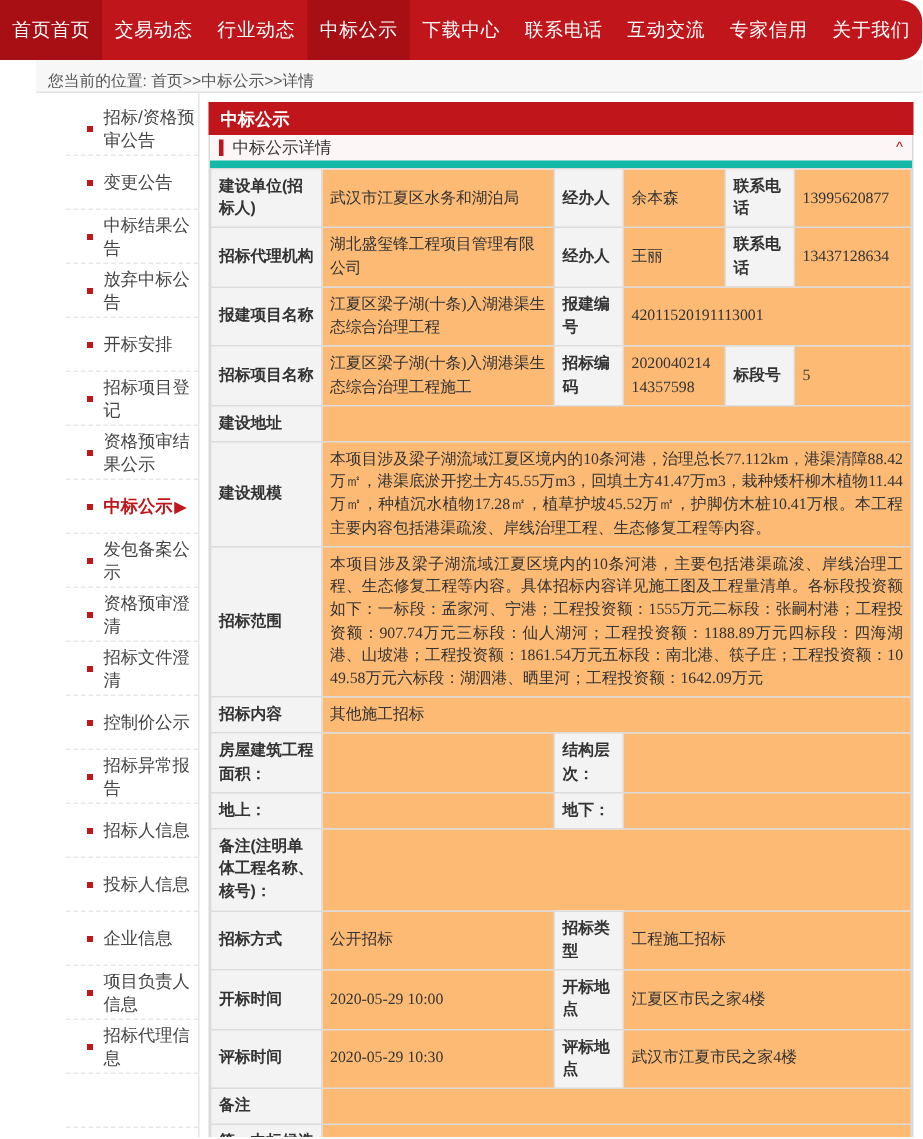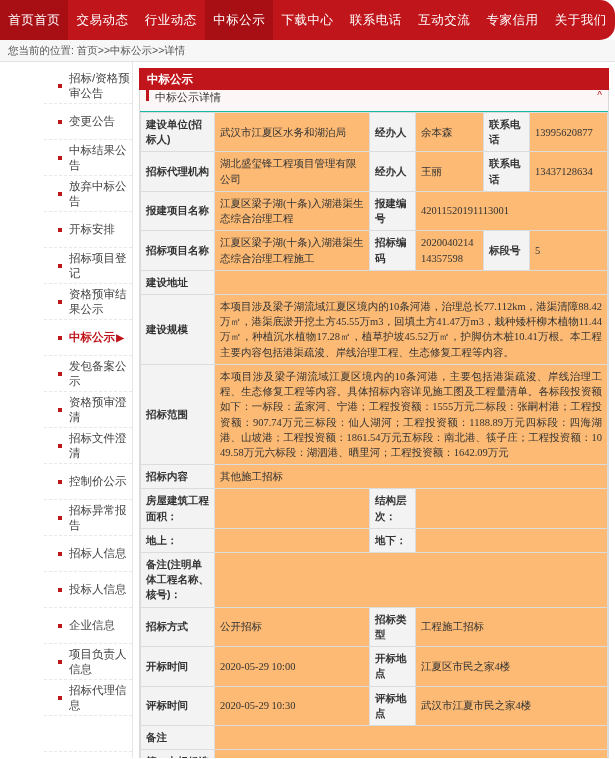--- a/index.html
+++ b/index.html
@@ -30,24 +30,25 @@
     letter-spacing: 0.5px;
     white-space: nowrap;
     padding: 0 6px;
   }
   .topnav .item.active { background: #a80f15; }
   
   .crumbbar {
     height: 22px;
     background: #f7f7f7;
     border-bottom: 1px solid #e3e3e3;
-    display: flex; align-items: center;
+    display: flex; align-items: flex-end;
     padding-left: 8px;
     font-size: 10.5px;
     color: #555;
+    margin-left: 24px;
   }
   .wrap { display: flex; height: calc(759px - 40px - 23px); }
   
   .sidebar {
     width: 133px;
     flex: 0 0 133px;
     background: #fff;
     border-right: 1px solid #e6e6e6;
     padding-top: 6px;
     padding-left: 44px;
@@ -84,23 +85,23 @@
     background: #c0151b;
     color: #fff;
     height: 22px;
     display: flex; align-items: center;
     padding-left: 8px;
     font-size: 11.5px;
     font-weight: bold;
   }
   .sub-title {
     height: 22px;
-    display: flex; 
+    display: flex; align-items: center;
     background: #fdf6f6;
-    border-bottom: 1px solid #14b8a6;
+    border-bottom: 5px solid #14b8a6;
     padding-left: 6px;
     font-size: 11px;
     color: #333;
     position: relative;
   }
   .sub-title .mark {
     width: 3px; height: 11px; background: #c0151b; margin-right: 6px;
   }
   .sub-title .collapse {
     position: absolute; right: 6px; color: #c0151b; font-size: 10px;

